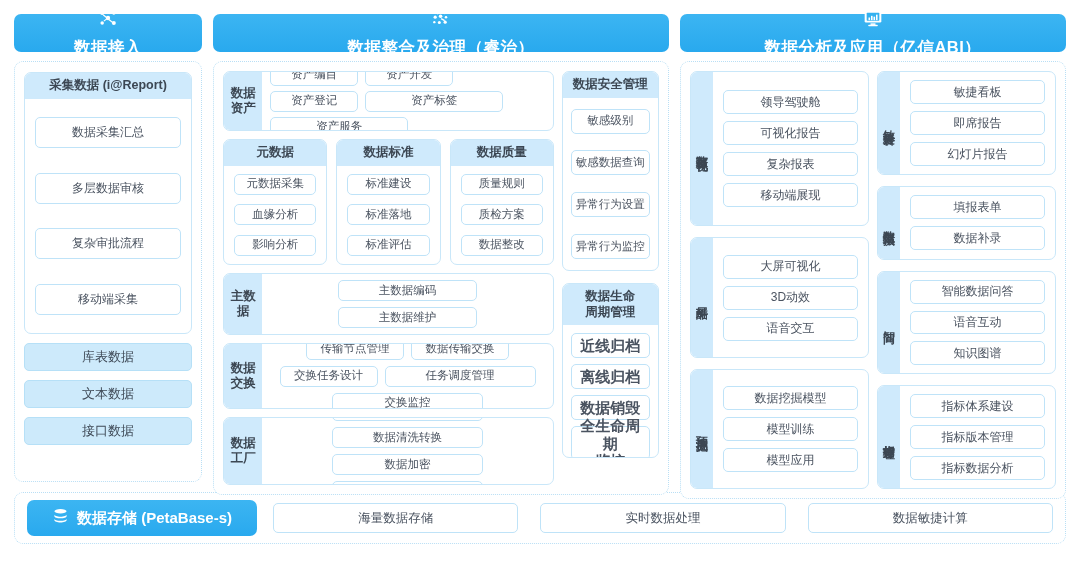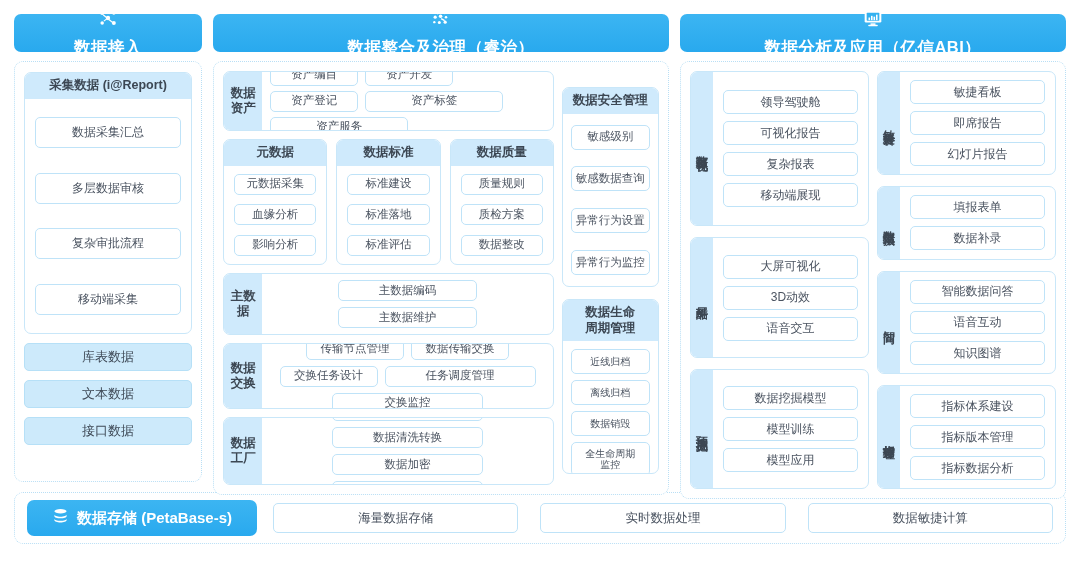--- a/index.html
+++ b/index.html
@@ -72,42 +72,42 @@
   
   .p1-body { flex-direction: column; gap: 9px; padding: 10px 9px; }
   .p1-card { flex: 0 0 262px; }
   .p1-card .card-items { padding: 12px 10px; gap: 12px; }
   .p1-card .chip { height: 31px; font-size: 12px; }
   .p1-tail { display: flex; flex-direction: column; gap: 9px; }
   .p1-tail .chip { height: 28px; font-size: 13px; }
 
   
   .p2-left { flex: 1; display: flex; flex-direction: column; gap: 8px; }
-  .p2-right { flex: 0 0 86px; display: flex; flex-direction: column; gap: 12px; margin-top: 16px; }
+  .p2-right { flex: 0 0 86px; display: flex; flex-direction: column; gap: 12px; }
   .assets { flex: 0 0 60px; }
   .assets .rg-items { justify-content: flex-start; gap: 5px 7px; }
   .assets .chip.w3 { width: 88px; }
   .assets .chip.w2 { width: 138px; }
   .trio { flex: 0 0 126px; display: flex; gap: 9px; }
   .trio .card { flex: 1; }
   .trio .card-items { padding: 6px 10px; gap: 5px; }
   .master { flex: 0 0 62px; }
   .master .chip { width: 139px; }
   .exchange { flex: 0 0 66px; }
   .exchange .chip.e3 { width: 98px; }
   .exchange .chip.e2 { width: 151px; }
   .factory { flex: 0 0 68px; }
   .factory .chip { width: 151px; }
 
   .sec-card { flex: 0 0 200px; }
   .sec-card .card-items { padding: 8px 8px; gap: 11px; }
   .sec-card .chip { height: 25px; font-size: 11.5px; }
   .life-card { flex: 0 0 175px; }
   .life-card .card-items { padding: 8px 8px; gap: 6px; }
-  .life-card .chip { height: 25px; font-size: 10px; }
+  .life-card .chip { height: 25px; font-size: 15px; font-weight: bold; }
   .life-card .chip.tall { height: 34px; white-space: normal; line-height: 1.15; }
 
   
   .p3-col { flex: 1; display: flex; flex-direction: column; gap: 11px; }
   .p3-col .rowgroup .rg-items { flex-direction: column; flex-wrap: nowrap; gap: 7px; padding: 8px 10px; align-self: stretch; justify-content: center; }
   .p3-col .rowgroup .chip { height: 24px; width: 100%; font-size: 12px; }
   .viz { flex: 3.05; }
   .cool { flex: 2.35; }
   .mining { flex: 2.35; }
   .agile { flex: 2.05; }

